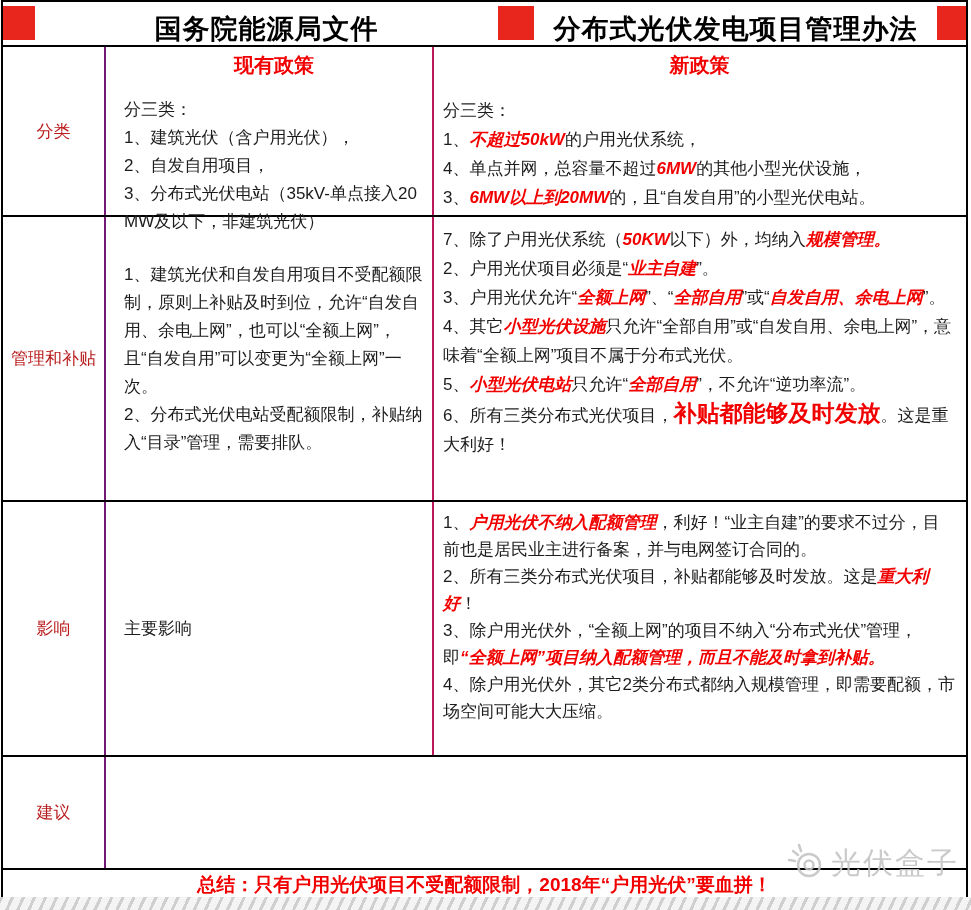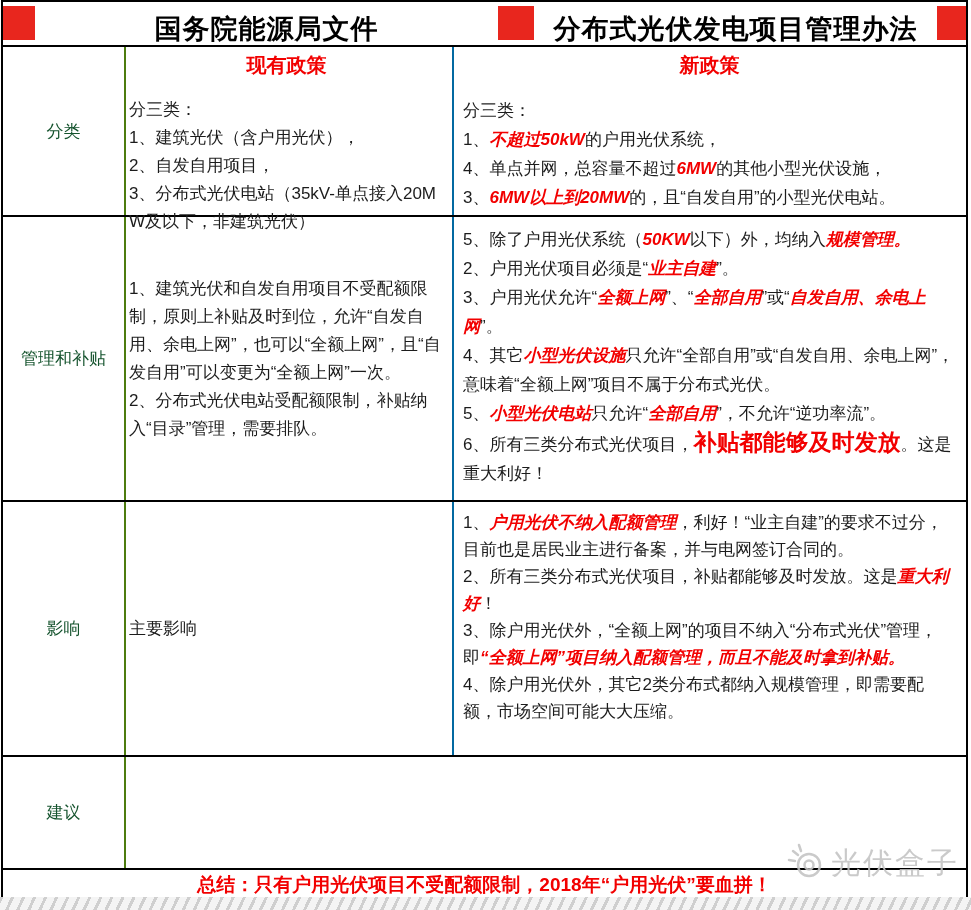--- a/index.html
+++ b/index.html
@@ -16,23 +16,23 @@
   
   .title-row{position:relative;height:43px;border-bottom:2px solid #000;background:#fff;box-sizing:content-box;}
   .title-redbar{position:absolute;left:0;right:0;top:4px;bottom:5px;background:var(--banner-red,#e8261e);}
   .title-box{position:absolute;top:0;bottom:0;background:#fff;display:flex;align-items:center;justify-content:center;}
   .title-box.left{left:32px;width:463px;}
   .title-box.right{left:531px;width:403px;}
   .title-text{font-size:27px;font-weight:700;color:#000;letter-spacing:1px;white-space:nowrap;margin-top:10px;}
   
   .trow{display:flex;border-bottom:2px solid #000;box-sizing:border-box;background:#fff;}
   .trow:last-of-type{border-bottom:2px solid #000;}
-  .c-label{width:123px;border-right:2px solid #4d7c0f;display:flex;align-items:center;justify-content:center;
-           font-size:17px;color:#14532d;box-sizing:border-box;}
-  .c-mid{width:328px;border-right:2px solid #0369a1;box-sizing:border-box;padding:2px 8px 2px 3px;}
+  .c-label{width:103px;border-right:2px solid #701a75;display:flex;align-items:center;justify-content:center;
+           font-size:17px;color:#b91c1c;box-sizing:border-box;}
+  .c-mid{width:328px;border-right:2px solid #be185d;box-sizing:border-box;padding:2px 8px 2px 18px;}
   .c-new{flex:1;box-sizing:border-box;padding:2px 10px 2px 9px;}
   .cell-header{font-size:20px;font-weight:700;color:var(--red,#f20000);text-align:center;margin-top:3px;}
   .rich{font-size:17px;line-height:28px;white-space:pre-wrap;word-break:break-all;color:#1c1c1c;}
   .rich.tight{line-height:27px;}
   .vcenter{display:flex;flex-direction:column;justify-content:center;}
   .seg-red{color:var(--red,#f20000);font-weight:700;font-style:italic;}
   .seg-bigred{color:var(--red,#f20000);font-weight:700;font-size:23px;}
   .gap-top{margin-top:17px;}
   
   .summary-bar{height:30px;display:flex;align-items:center;justify-content:center;background:#fff;}
@@ -82,21 +82,21 @@
       </div>
     </div>
 
     <div class="trow" style="height:285px">
       <div class="c-label">管理和补贴</div>
       <div class="c-mid vcenter">
         <div class="rich"><span>1、建筑光伏和自发自用项目不受配额限制，原则上补贴及时到位，允许“自发自用、余电上网”，也可以“全额上网”，且“自发自用”可以变更为“全额上网”一次。
 2、分布式光伏电站受配额限制，补贴纳入“目录”管理，需要排队。</span></div>
       </div>
       <div class="c-new" style="padding-top:8px">
-        <div class="rich" style="line-height:29px"><span>5、除了户用光伏系统（</span><span class="seg-red">50KW</span><span>以下）外，均纳入</span><span class="seg-red">规模管理。</span><span>
+        <div class="rich" style="line-height:29px"><span>7、除了户用光伏系统（</span><span class="seg-red">50KW</span><span>以下）外，均纳入</span><span class="seg-red">规模管理。</span><span>
 2、户用光伏项目必须是“</span><span class="seg-red">业主自建</span><span>”。
 3、户用光伏允许“</span><span class="seg-red">全额上网</span><span>”、“</span><span class="seg-red">全部自用</span><span>”或“</span><span class="seg-red">自发自用、余电上网</span><span>”。
 4、其它</span><span class="seg-red">小型光伏设施</span><span>只允许“全部自用”或“自发自用、余电上网”，意味着“全额上网”项目不属于分布式光伏。
 5、</span><span class="seg-red">小型光伏电站</span><span>只允许“</span><span class="seg-red">全部自用</span><span>”，不允许“逆功率流”。
 6、所有三类分布式光伏项目，</span><span class="seg-bigred">补贴都能够及时发放</span><span>。这是重大利好！</span></div>
       </div>
     </div>
 
     <div class="trow" style="height:255px">
       <div class="c-label">影响</div>

